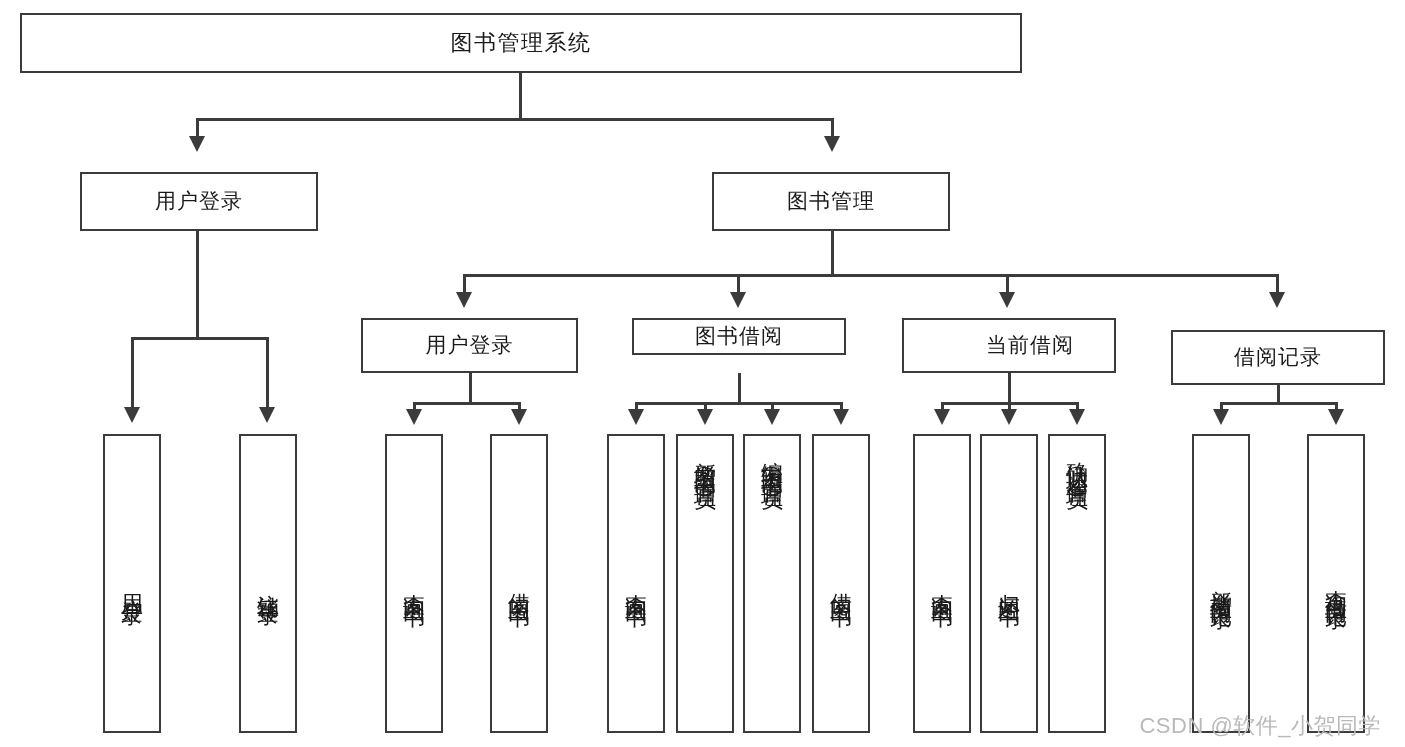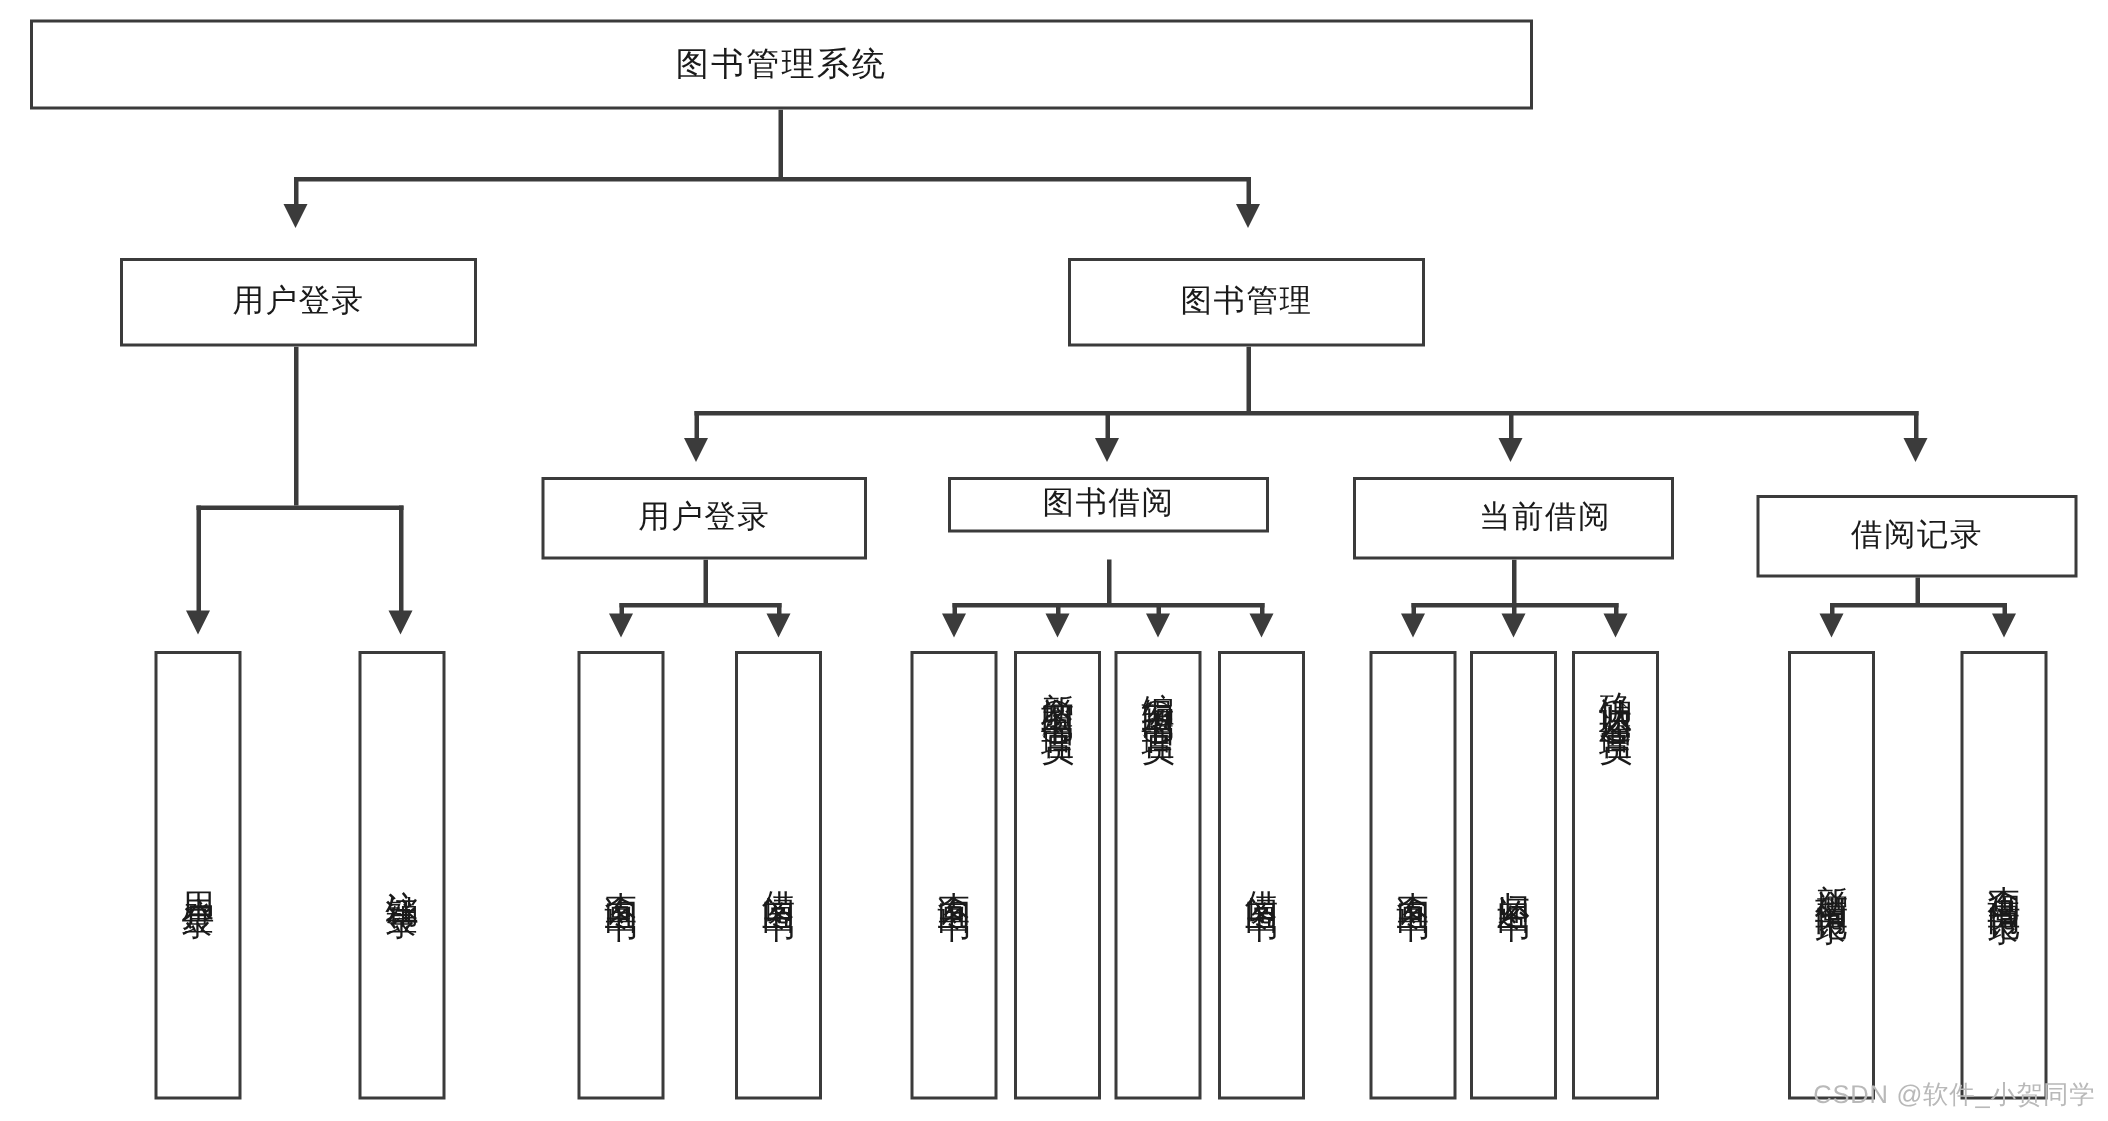--- a/index.html
+++ b/index.html
@@ -65,23 +65,23 @@
     position:absolute;
     width:0;height:0;
     border-left:8px solid transparent;
     border-right:8px solid transparent;
     border-top:16px solid #3b3b3b;
     z-index:2;
   }
   
   #watermark{
     position:absolute;
-    right:8px;
+    right:24px;
     bottom:6px;
-    font-size:17px;
+    font-size:22px;
     color:#b9b9b9;
     letter-spacing:0.5px;
     z-index:5;
     white-space:nowrap;
   }
 </style>
 </head>
 <body>
 
 <div id="canvas">

